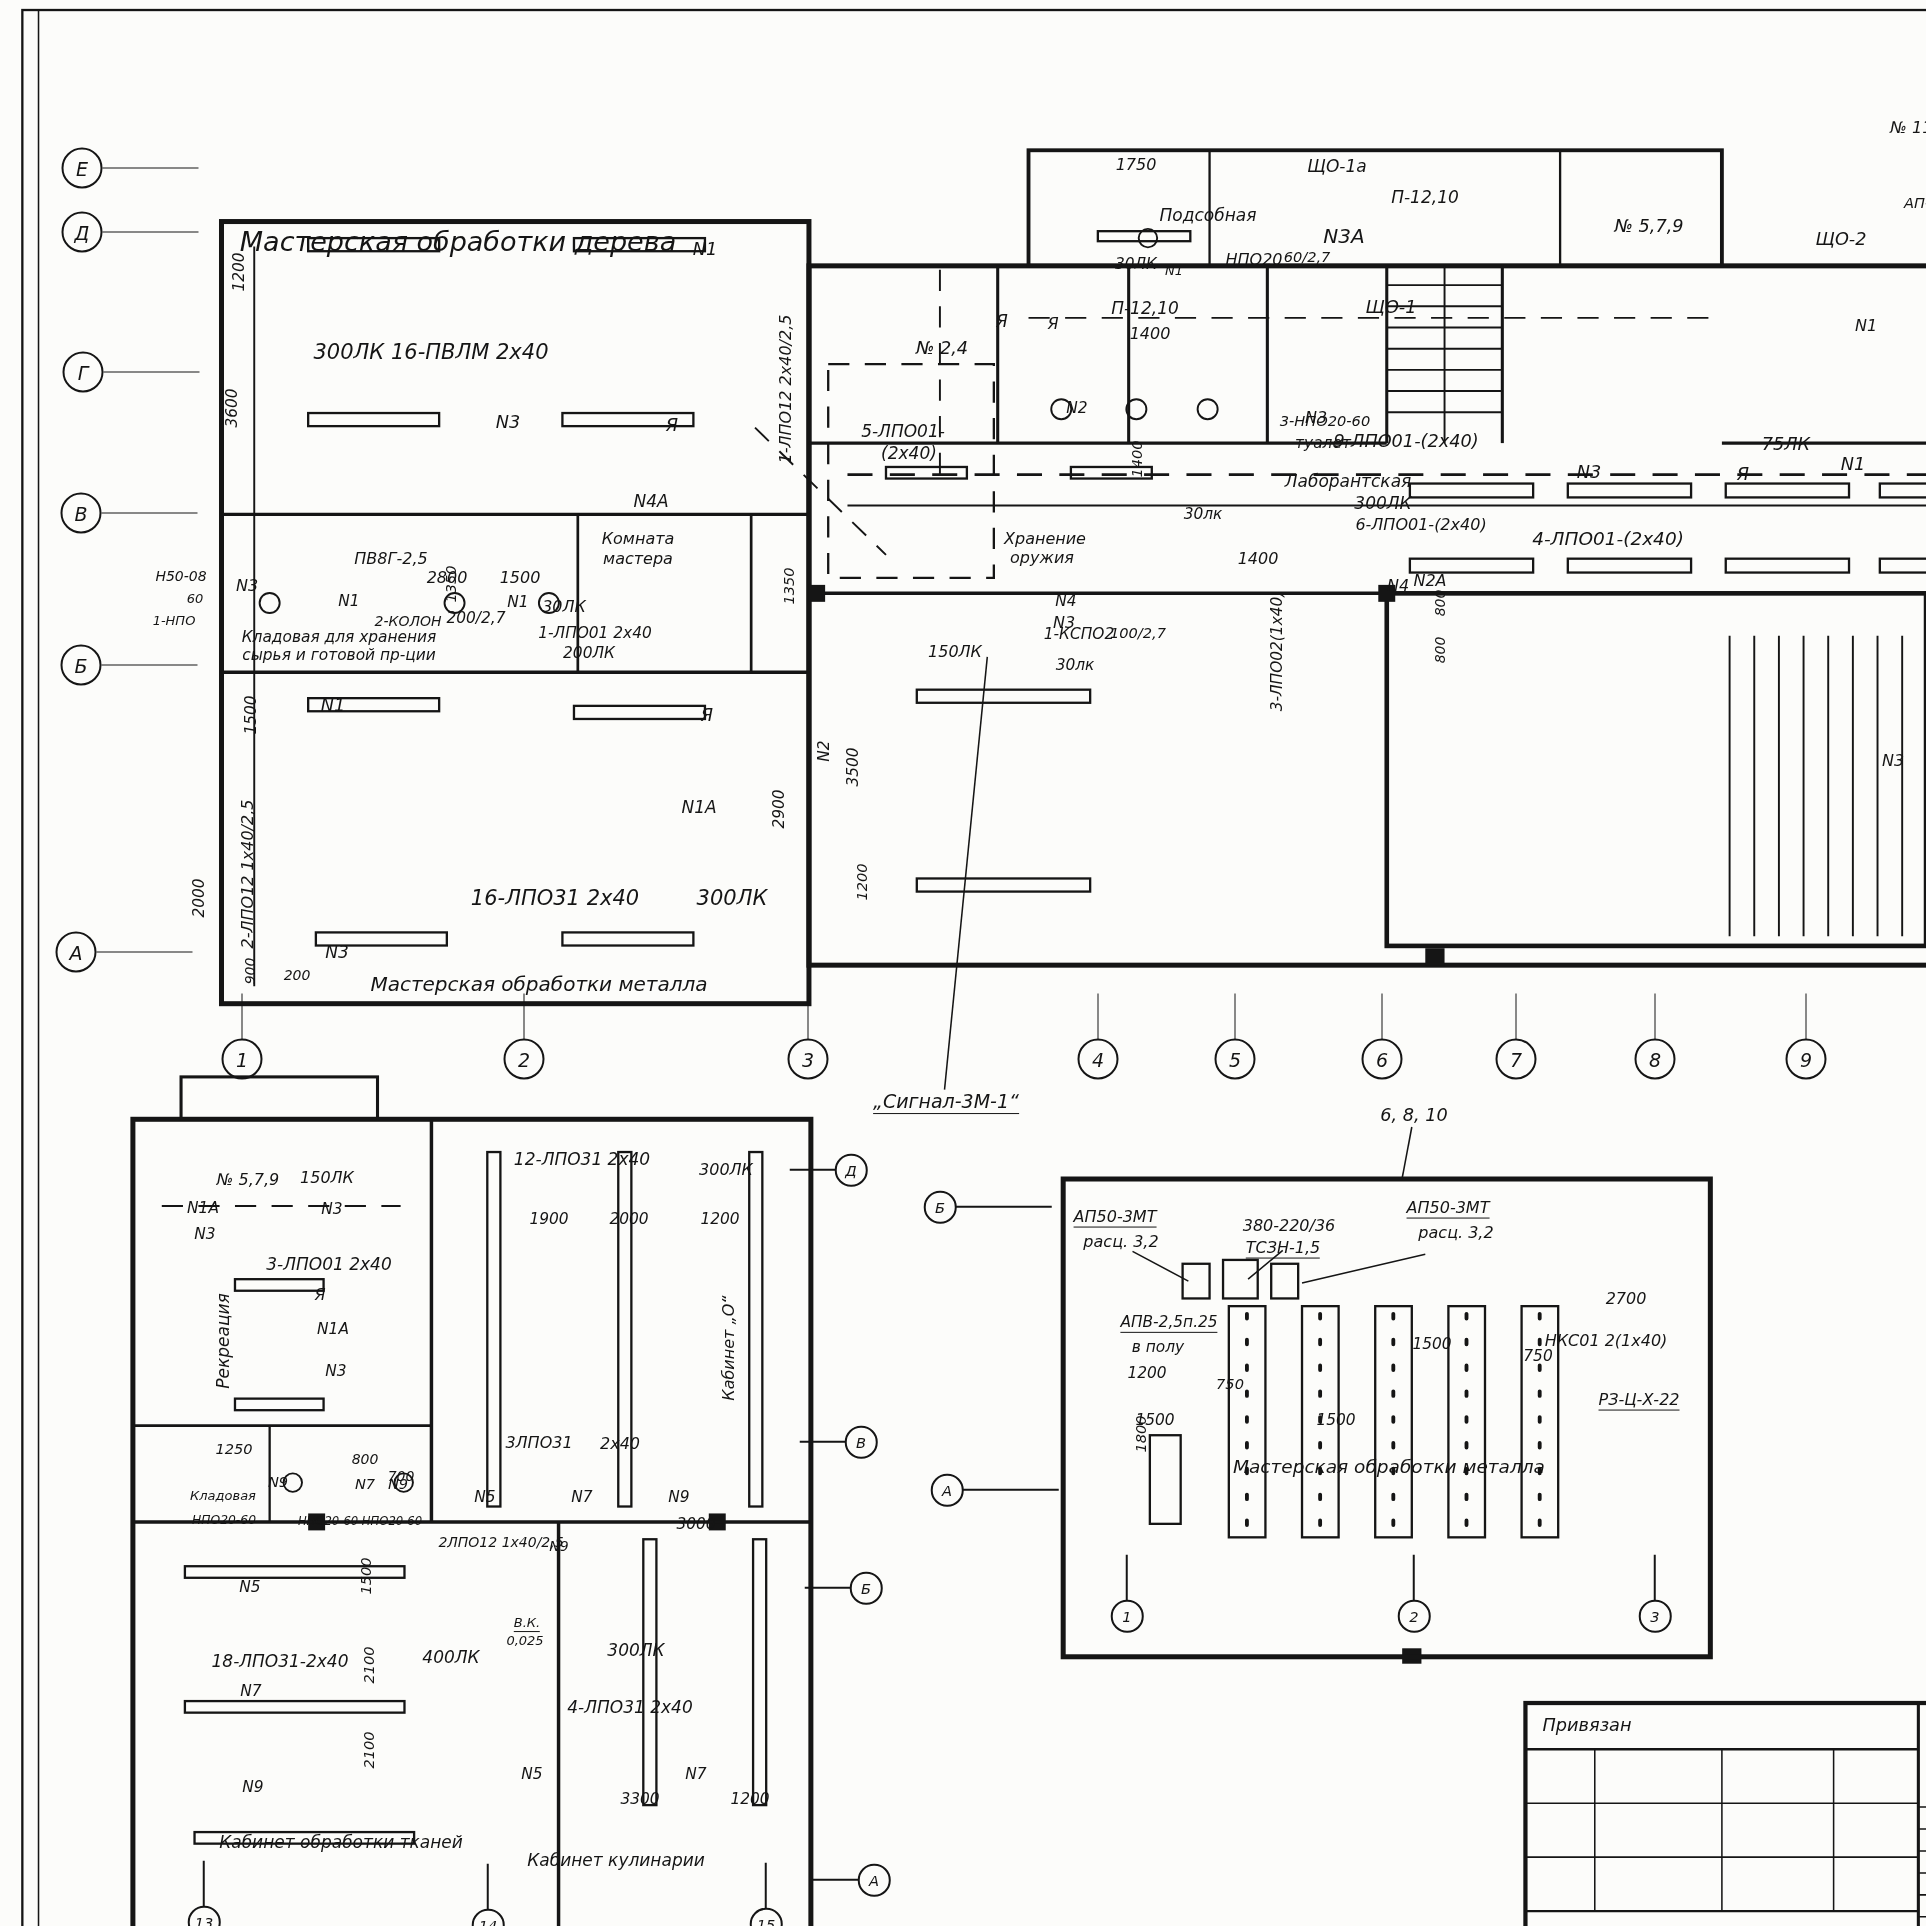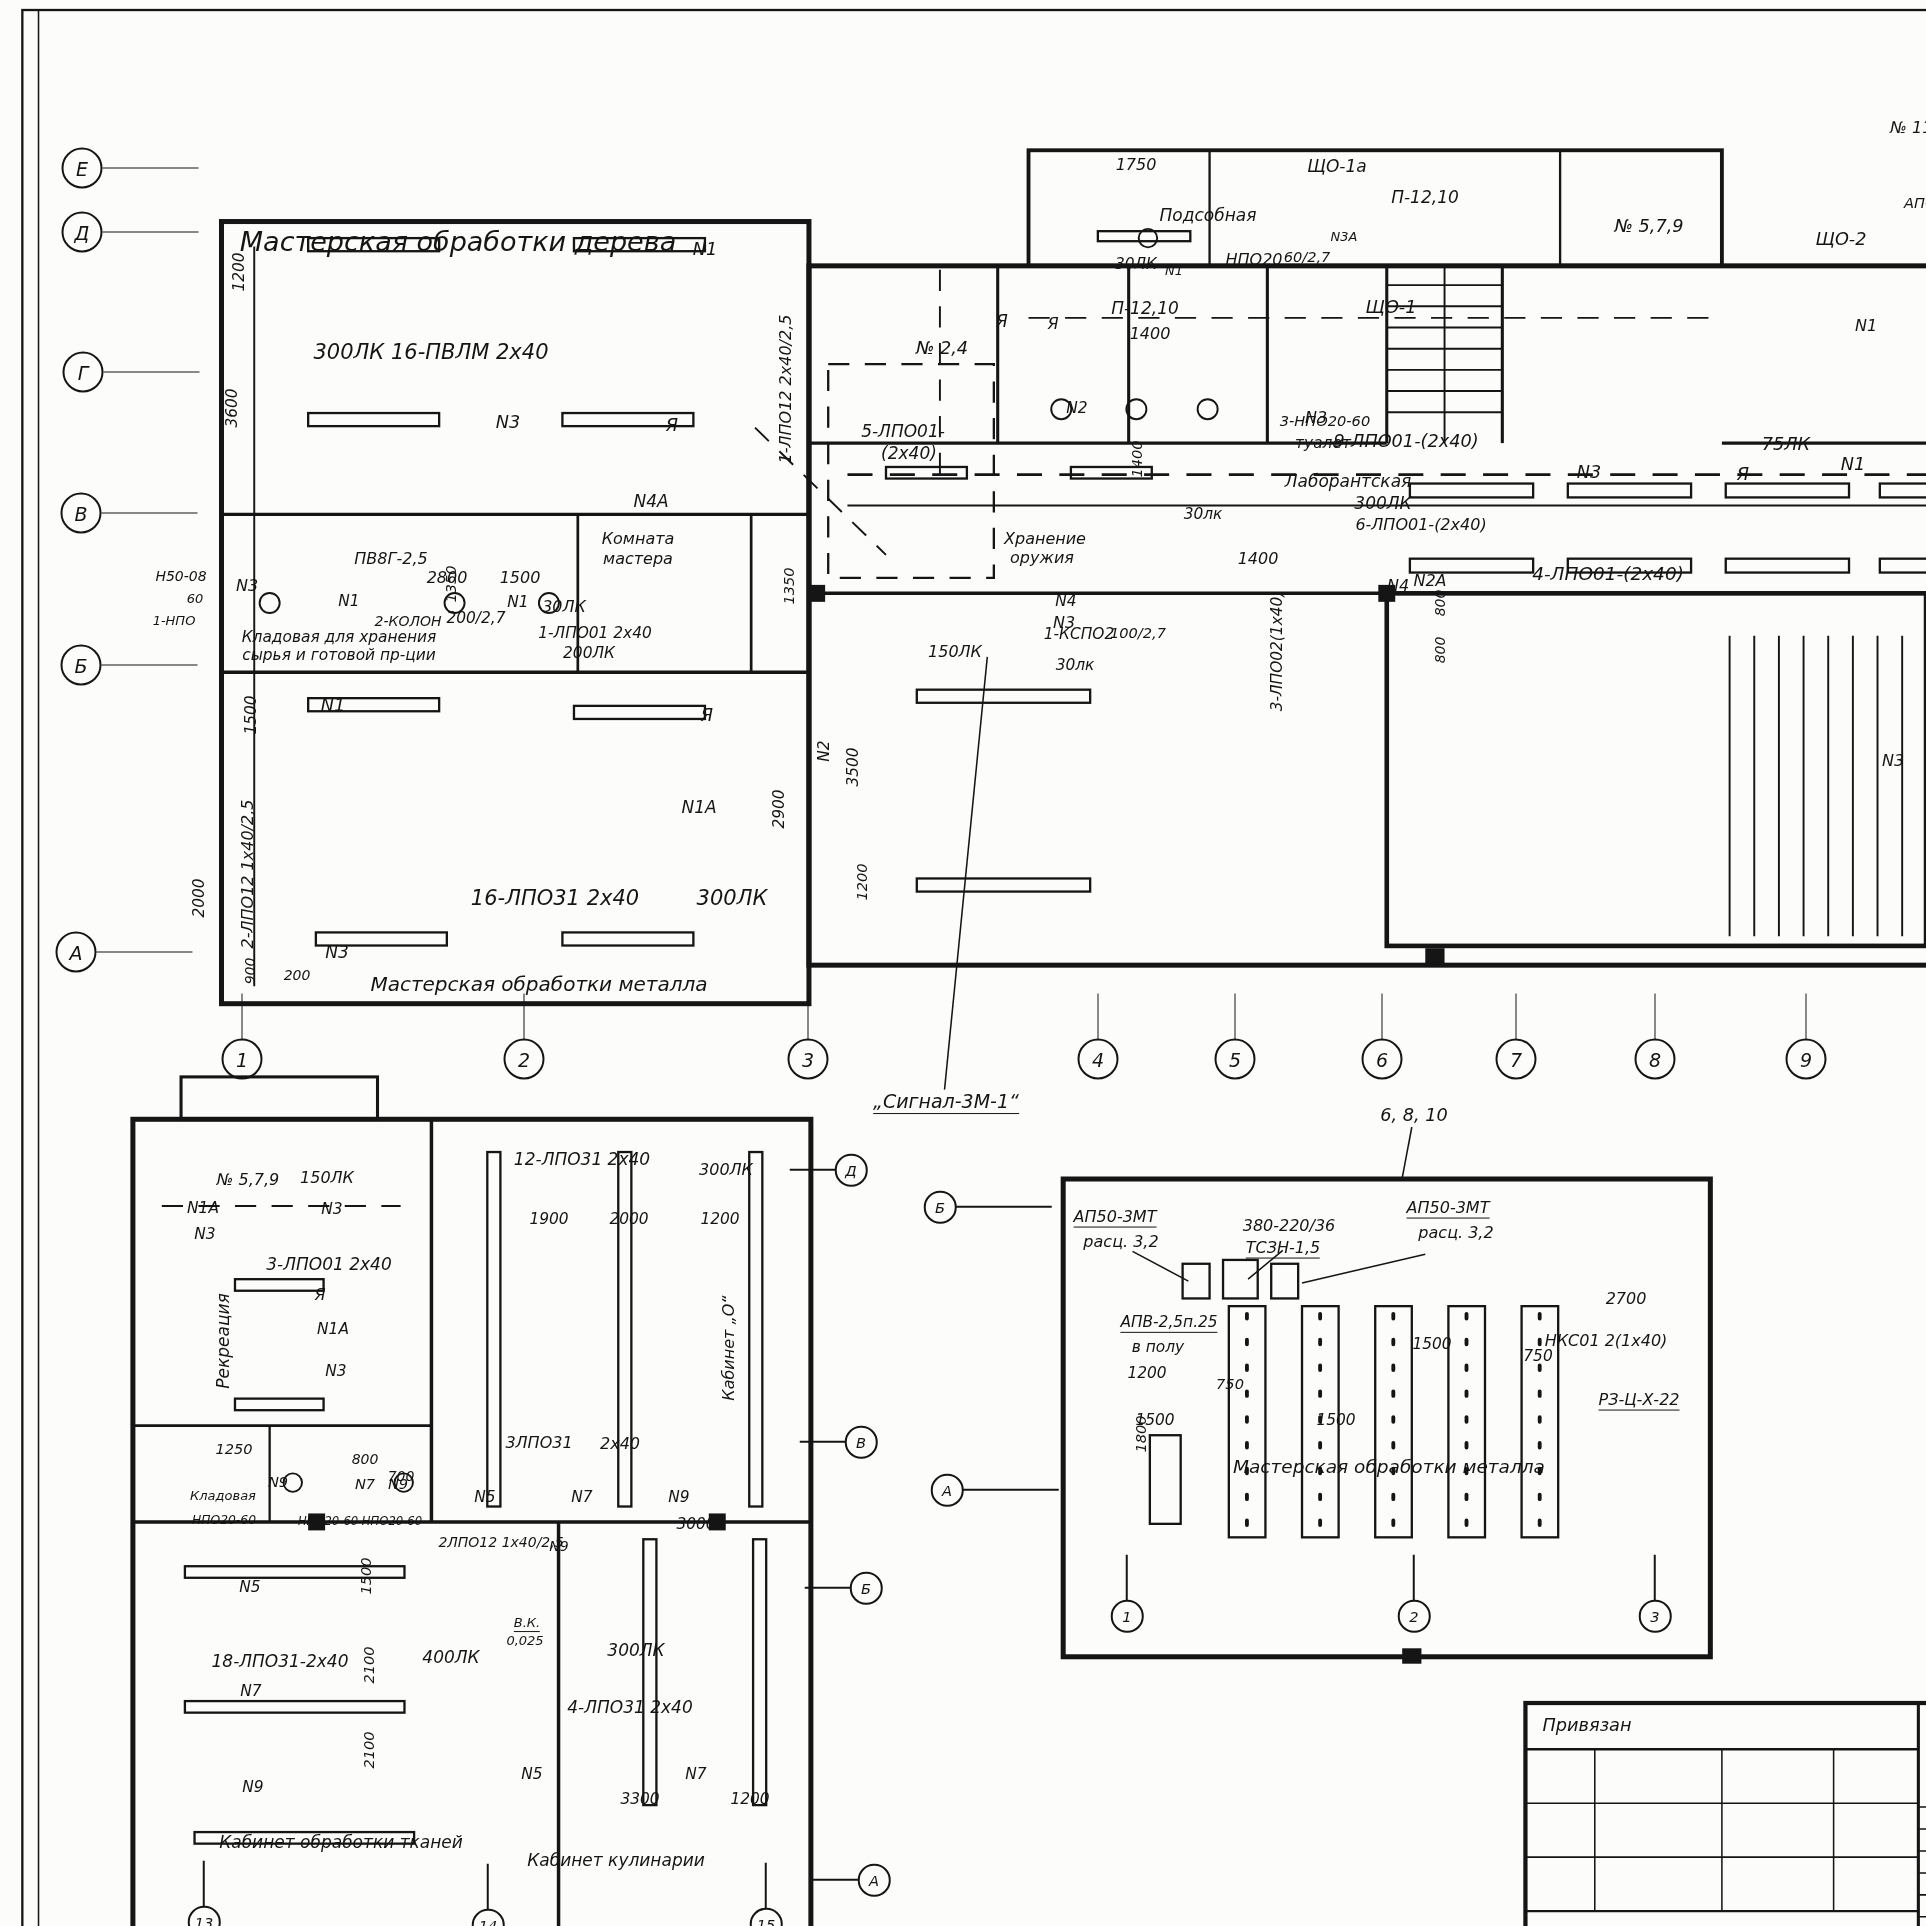--- a/index.html
+++ b/index.html
@@ -292,21 +292,21 @@
       <div class="lab" style="left: 1002px; top: 321px; font-size: 17px;">Я</div>
       <div class="lab" style="left: 1150px; top: 334px; font-size: 16px;">1400</div>
       <div class="lab" style="left: 1136px; top: 165px; font-size: 16px;">1750</div>
       <div class="lab" style="left: 1208px; top: 215px; font-size: 17px;">Подсобная</div>
       <div class="lab" style="left: 1136px; top: 265px; font-size: 15.4px;">30ЛК</div>
       <div class="lab" style="left: 1174px; top: 270px; font-size: 13px;">N1</div>
       <div class="lab" style="left: 1254px; top: 260px; font-size: 16px;">НПО20</div>
       <div class="lab" style="left: 1307px; top: 257px; font-size: 14.6px;">60/2,7</div>
       <div class="lab" style="left: 1337px; top: 166px; font-size: 17px;">ЩО-1а</div>
       <div class="lab" style="left: 1425px; top: 197px; font-size: 17px;">П-12,10</div>
-      <div class="lab" style="left: 1344px; top: 236px; font-size: 13px;">N3А</div>
+      <div class="lab" style="left: 1344px; top: 236px; font-size: 20px;">N3А</div>
       <div class="lab" style="left: 1145px; top: 308px; font-size: 17px;">П-12,10</div>
       <div class="lab" style="left: 1391px; top: 308px; font-size: 17.7px;">ЩО-1</div>
       <div class="lab" style="left: 1841px; top: 240px; font-size: 17.7px;">ЩО-2</div>
       <div class="lab" style="left: 1649px; top: 227px; font-size: 17.7px;">№ 5,7,9</div>
       <div class="lab" style="left: 1406px; top: 442px; font-size: 17.7px;">9-ЛПО01-(2x40)</div>
       <div class="lab" style="left: 1786px; top: 445px; font-size: 17.7px;">75ЛК</div>
       <div class="lab" style="left: 1053px; top: 324px; font-size: 16px;">Я</div>
       <div class="lab" style="left: 1316px; top: 418px; font-size: 16px;">N3</div>
       <div class="lab" style="left: 1866px; top: 326px; font-size: 16px;">N1</div>
       <div class="lab" style="left: 1137px; top: 459px; font-size: 14.6px; transform: translate(-50%, -50%) rotate(-90deg);">1400</div>
@@ -327,21 +327,21 @@
       <div class="lab" style="left: 1383px; top: 503px; font-size: 17px;">300ЛК</div>
       <div class="lab" style="left: 1258px; top: 559px; font-size: 16px;">1400</div>
       <div class="lab" style="left: 1278px; top: 651px; font-size: 15.4px; transform: translate(-50%, -50%) rotate(-90deg);">3-ЛПО02(1x40)</div>
       <div class="lab" style="left: 1398px; top: 586px; font-size: 16px;">N4</div>
       <div class="lab" style="left: 1440px; top: 603px; font-size: 14px; transform: translate(-50%, -50%) rotate(-90deg);">800</div>
       <div class="lab" style="left: 1440px; top: 650px; font-size: 14px; transform: translate(-50%, -50%) rotate(-90deg);">800</div>
       <div class="lab" style="left: 1421px; top: 525px; font-size: 16px;">6-ЛПО01-(2x40)</div>
       <div class="lab" style="left: 1589px; top: 473px; font-size: 17.7px;">N3</div>
       <div class="lab" style="left: 1743px; top: 475px; font-size: 17.7px;">Я</div>
       <div class="lab" style="left: 1853px; top: 465px; font-size: 17.7px;">N1</div>
-      <div class="lab" style="left: 1608px; top: 539px; font-size: 18.5px; margin-top: 35px;">4-ЛПО01-(2x40)</div>
+      <div class="lab" style="left: 1608px; top: 539px; font-size: 18.5px;">4-ЛПО01-(2x40)</div>
       <div class="lab" style="left: 1064px; top: 623px; font-size: 16px;">N3</div>
       <div class="lab" style="left: 1893px; top: 761px; font-size: 16px;">N3</div>
       <div class="lab" style="left: 1430px; top: 581px; font-size: 16px;">N2А</div>
       <div class="lab" style="left: 1924px; top: 128px; font-size: 16px;">№ 11,12</div>
       <div class="lab" style="left: 1938px; top: 203px; font-size: 14.6px;">АП-16,20</div>
       <div class="lab ul" style="left: 946px; top: 1103px; font-size: 19px;">„Сигнал-3М-1“</div>
       <div class="lab" style="left: 248px; top: 1180px; font-size: 16px;">№ 5,7,9</div>
       <div class="lab" style="left: 327px; top: 1178px; font-size: 16px;">150ЛК</div>
       <div class="lab" style="left: 203px; top: 1209px; font-size: 15.4px;">N1А</div>
       <div class="lab" style="left: 205px; top: 1235px; font-size: 15.4px;">N3</div>

